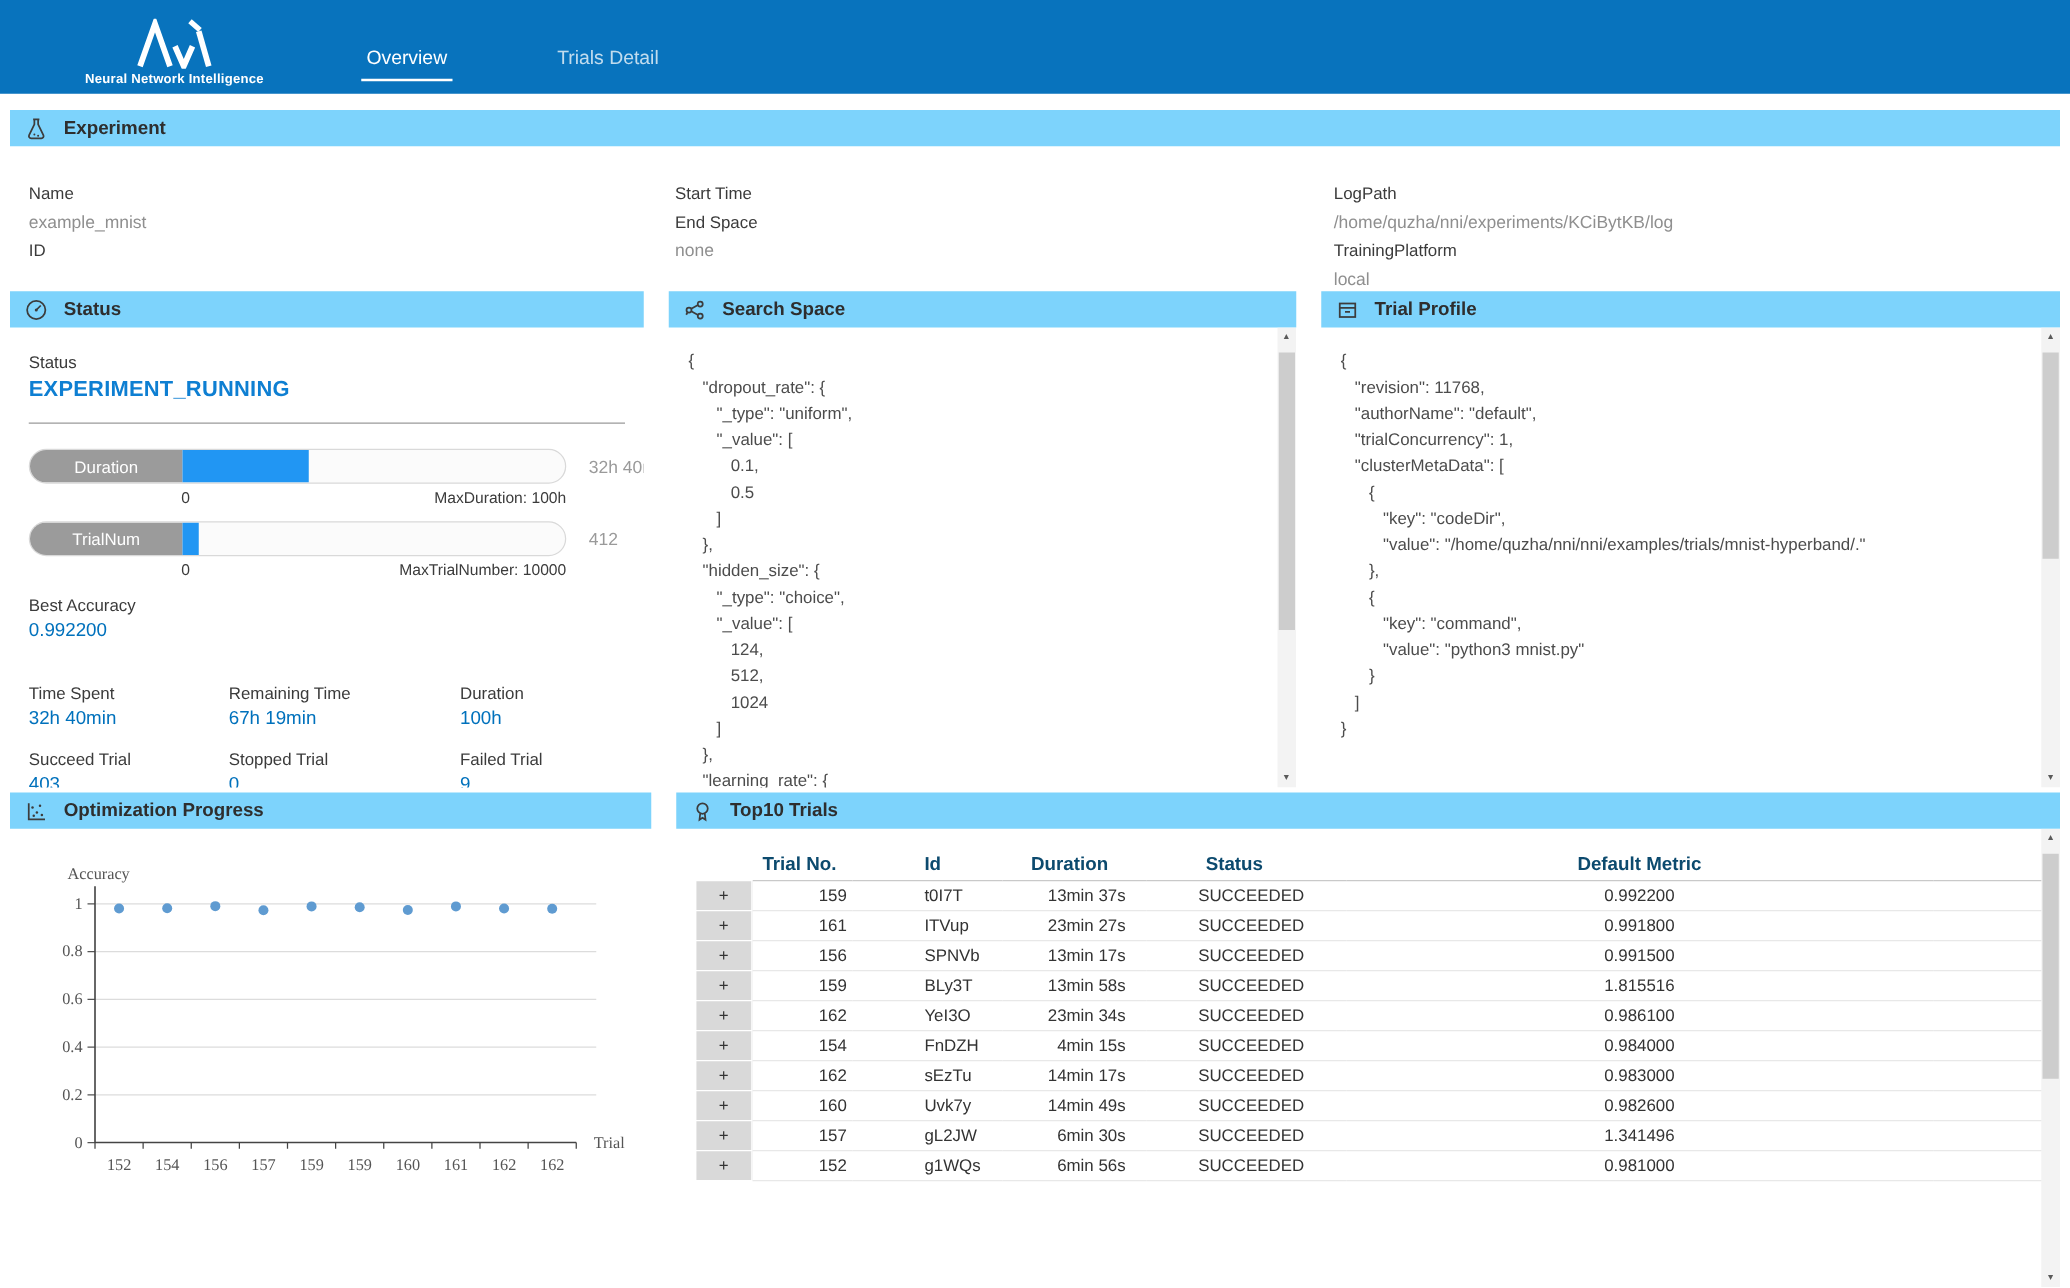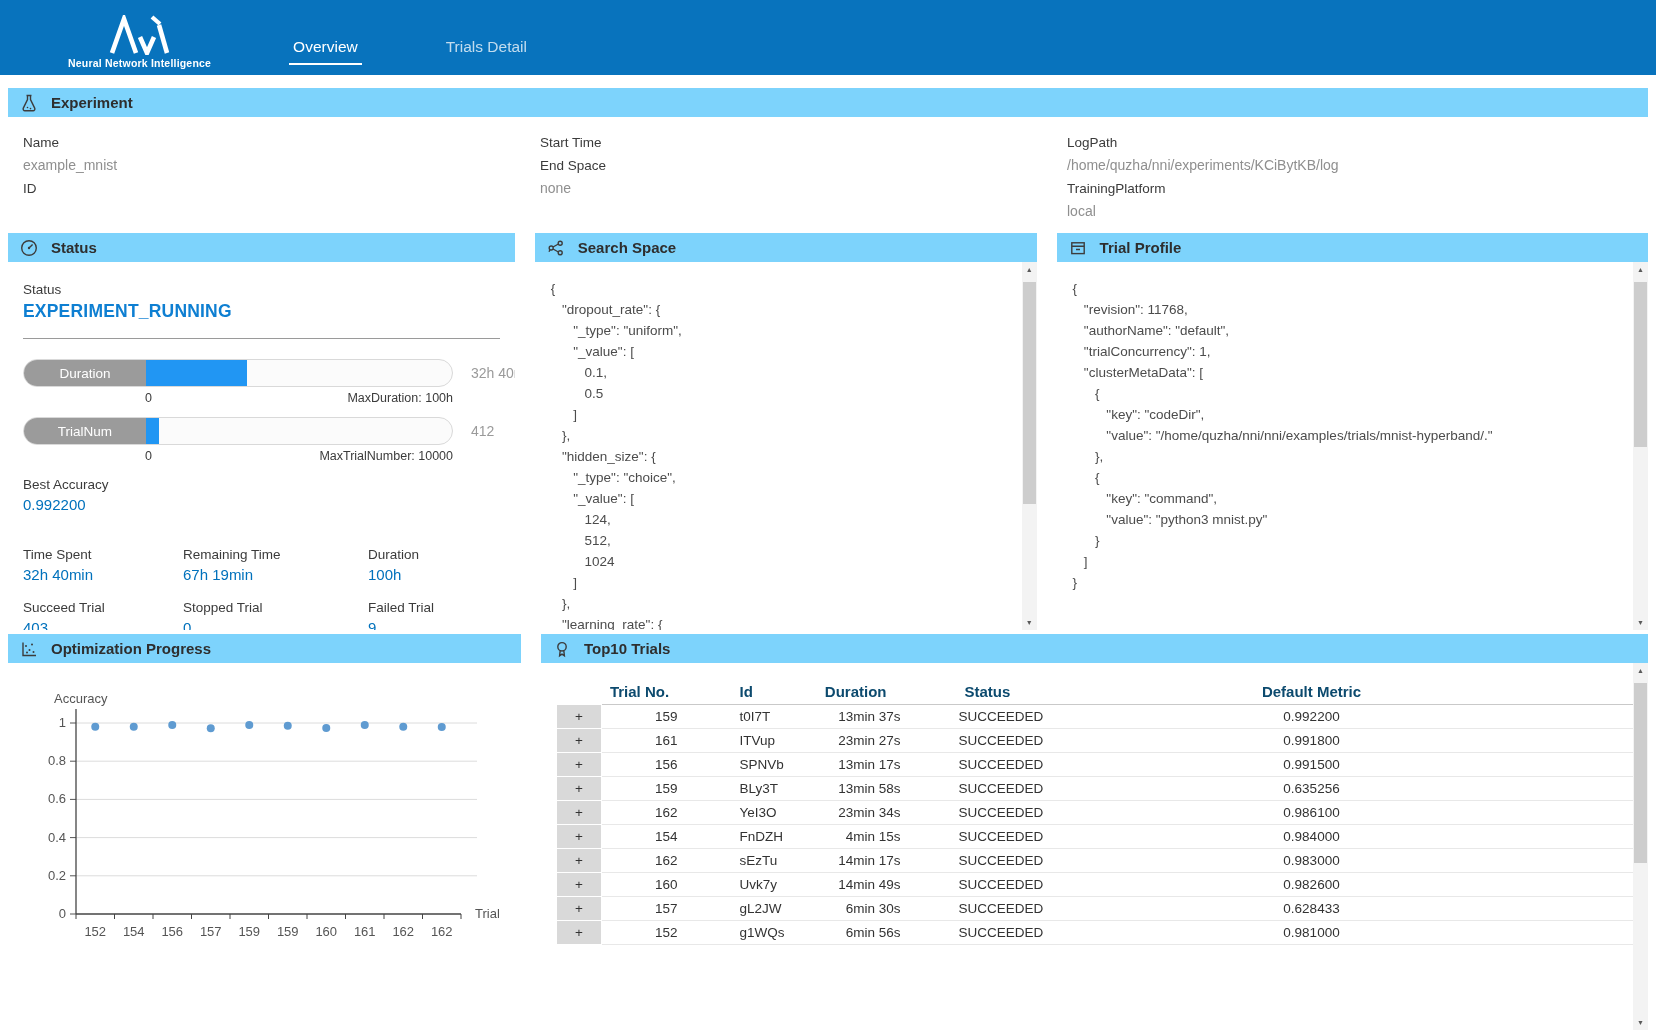--- a/index.html
+++ b/index.html
@@ -20,21 +20,21 @@
   .content { padding:0 8px; }
   .sec-header { height:29px; background:#7dd3fc; display:flex; align-items:center; gap:13px; padding-left:12px; }
   .sec-header .sec-title { font-size:15px; font-weight:bold; color:#2e2e2e; }
   .sec-icon { width:18px; height:18px; flex:0 0 18px; }
   .sec-icon path, .sec-icon circle, .sec-icon rect, .sec-icon line, .sec-icon polyline
     { stroke:#3c3c3c; fill:none; stroke-width:1.4; }
   .sec-icon .dotfill { fill:#3c3c3c; stroke:none; }
 
   
   .experiment { margin-top:13px; }
-  .exp-grid { display:flex; gap:7px; height:116px; padding-top:14px; }
+  .exp-grid { display:flex; gap:7px; height:116px; padding-top:26px; }
   .exp-col { }
   .exp-col:nth-child(1){ width:515px; padding-left:15px; }
   .exp-col:nth-child(2){ width:510px; padding-left:10px; }
   .exp-col:nth-child(3){ width:601px; padding-left:20px; }
   .exp-label { font-size:13.5px; color:#3b3b3b; line-height:23px; }
   .exp-value { font-size:14px; color:#8f8f8f; line-height:23px; }
 
   
   .mid-row, .bottom-row { display:flex; gap:20px; }
   .bottom-row { margin-top:4px; }
@@ -69,21 +69,21 @@
               white-space:pre; padding:16px 0 0 16px; overflow:hidden; height:100%; }
 
   
   .vscroll { position:absolute; top:0; right:0; bottom:0; width:15px; background:#f3f3f3; }
   .sb-btn { position:absolute; left:0; right:0; height:15px; font-size:7px; color:#5a5a5a; text-align:center; line-height:15px; }
   .sb-btn.up { top:0; }
   .sb-btn.down { bottom:0; }
   .sb-thumb { position:absolute; left:1px; right:1px; background:#cdcdcd; }
 
   
-  .opt-chart-wrap { padding:18px 0 0 8px; }
+  .opt-chart-wrap { padding:18px 0 0 8px;font-family:Liberation Serif, serif; }
 
   
   .top-table-wrap { padding:17px 0 0 15px; }
   table.top-table { border-collapse:collapse; table-layout:fixed; width:1088px; }
   table.top-table th { font-size:15px; font-weight:bold; color:#0c4a6e; height:24px; }
   table.top-table td { font-size:13.5px; color:#333; height:24px; }
   table.top-table thead tr { border-bottom:1px solid #c9c9c9; }
   table.top-table tbody tr { border-bottom:1px solid #e8e8e8; }
   .col-exp   { width:45px; }
   .col-no    { width:80px; }
@@ -425,21 +425,21 @@
                   <td class="c-stat">SUCCEEDED</td>
                   <td class="c-met">0.991500</td>
                   <td></td>
                 </tr>
                 <tr>
                   <td class="c-exp">+</td>
                   <td class="c-no">159</td>
                   <td class="c-id">BLy3T</td>
                   <td class="c-dur">13min 58s</td>
                   <td class="c-stat">SUCCEEDED</td>
-                  <td class="c-met">0.635256</td>
+                  <td class="c-met">1.815516</td>
                   <td></td>
                 </tr>
                 <tr>
                   <td class="c-exp">+</td>
                   <td class="c-no">162</td>
                   <td class="c-id">YeI3O</td>
                   <td class="c-dur">23min 34s</td>
                   <td class="c-stat">SUCCEEDED</td>
                   <td class="c-met">0.986100</td>
                   <td></td>
@@ -470,21 +470,21 @@
                   <td class="c-stat">SUCCEEDED</td>
                   <td class="c-met">0.982600</td>
                   <td></td>
                 </tr>
                 <tr>
                   <td class="c-exp">+</td>
                   <td class="c-no">157</td>
                   <td class="c-id">gL2JW</td>
                   <td class="c-dur">6min 30s</td>
                   <td class="c-stat">SUCCEEDED</td>
-                  <td class="c-met">0.628433</td>
+                  <td class="c-met">1.341496</td>
                   <td></td>
                 </tr>
                 <tr>
                   <td class="c-exp">+</td>
                   <td class="c-no">152</td>
                   <td class="c-id">g1WQs</td>
                   <td class="c-dur">6min 56s</td>
                   <td class="c-stat">SUCCEEDED</td>
                   <td class="c-met">0.981000</td>
                   <td></td>

